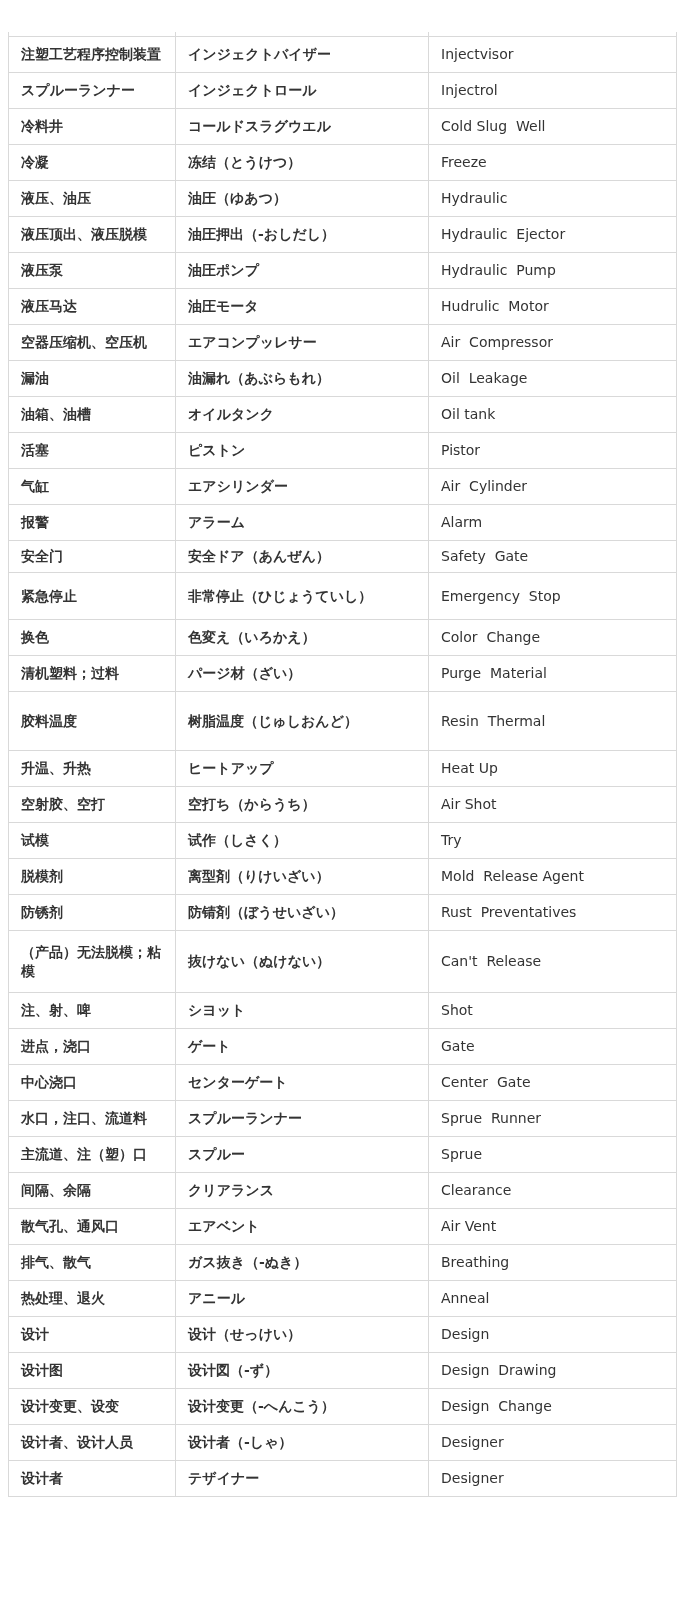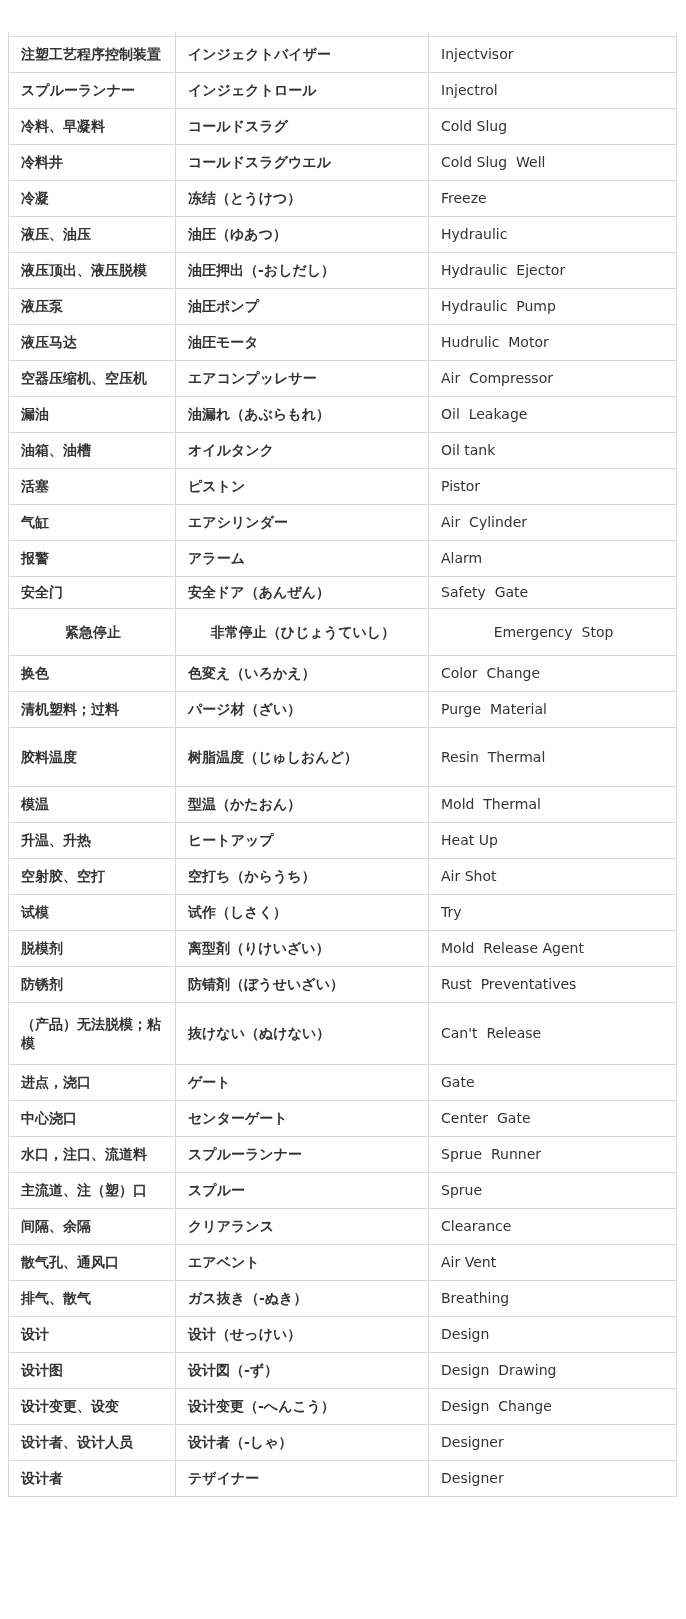--- a/index.html
+++ b/index.html
@@ -68,25 +68,20 @@
     <td class="zh">注塑工艺程序控制装置</td>
     <td class="ja">インジェクトバイザー</td>
     <td class="en">Injectvisor</td>
   </tr>
         <tr class="row">
     <td class="zh">スプルーランナー</td>
     <td class="ja">インジェクトロール</td>
     <td class="en">Injectrol</td>
   </tr>
         <tr class="row">
-    <td class="zh">冷料、早凝料</td>
-    <td class="ja">コールドスラグ</td>
-    <td class="en">Cold Slug</td>
-  </tr>
-        <tr class="row">
     <td class="zh">冷料井</td>
     <td class="ja">コールドスラグウエル</td>
     <td class="en">Cold Slug  Well</td>
   </tr>
         <tr class="row">
     <td class="zh">冷凝</td>
     <td class="ja">冻结（とうけつ）</td>
     <td class="en">Freeze</td>
   </tr>
         <tr class="row">
@@ -137,46 +132,41 @@
         <tr class="row">
     <td class="zh">报警</td>
     <td class="ja">アラーム</td>
     <td class="en">Alarm</td>
   </tr>
         <tr class="row" style="height: 32px;">
     <td class="zh">安全门</td>
     <td class="ja">安全ドア（あんぜん）</td>
     <td class="en">Safety  Gate</td>
   </tr>
-        <tr class="row" style="height: 47px; text-align: center;">
+        <tr class="row" style="height: 47px;">
     <td class="zh">紧急停止</td>
     <td class="ja">非常停止（ひじょうていし）</td>
     <td class="en">Emergency  Stop</td>
   </tr>
         <tr class="row">
     <td class="zh">换色</td>
     <td class="ja">色変え（いろかえ）</td>
     <td class="en">Color  Change</td>
   </tr>
         <tr class="row">
     <td class="zh">清机塑料；过料</td>
     <td class="ja">パージ材（ざい）</td>
     <td class="en">Purge  Material</td>
   </tr>
         <tr class="row" style="height: 59px;">
     <td class="zh">胶料温度</td>
     <td class="ja">树脂温度（じゅしおんど）</td>
     <td class="en">Resin  Thermal</td>
   </tr>
         <tr class="row">
-    <td class="zh">模温</td>
-    <td class="ja">型温（かたおん）</td>
-    <td class="en">Mold  Thermal</td>
-  </tr>
-        <tr class="row">
     <td class="zh">升温、升热</td>
     <td class="ja">ヒートアップ</td>
     <td class="en">Heat Up</td>
   </tr>
         <tr class="row">
     <td class="zh">空射胶、空打</td>
     <td class="ja">空打ち（からうち）</td>
     <td class="en">Air Shot</td>
   </tr>
         <tr class="row">
@@ -193,20 +183,25 @@
     <td class="zh">防锈剂</td>
     <td class="ja">防锖剤（ぼうせいざい）</td>
     <td class="en">Rust  Preventatives</td>
   </tr>
         <tr class="row" style="height: 62px;">
     <td class="zh">（产品）无法脱模；粘模</td>
     <td class="ja">抜けない（ぬけない）</td>
     <td class="en">Can't  Release</td>
   </tr>
         <tr class="row">
+    <td class="zh">注、射、啤</td>
+    <td class="ja">シヨット</td>
+    <td class="en">Shot</td>
+  </tr>
+        <tr class="row">
     <td class="zh">进点，浇口</td>
     <td class="ja">ゲート</td>
     <td class="en">Gate</td>
   </tr>
         <tr class="row">
     <td class="zh">中心浇口</td>
     <td class="ja">センターゲート</td>
     <td class="en">Center  Gate</td>
   </tr>
         <tr class="row">
@@ -226,20 +221,25 @@
   </tr>
         <tr class="row">
     <td class="zh">散气孔、通风口</td>
     <td class="ja">エアベント</td>
     <td class="en">Air Vent</td>
   </tr>
         <tr class="row">
     <td class="zh">排气、散气</td>
     <td class="ja">ガス抜き（-ぬき）</td>
     <td class="en">Breathing</td>
+  </tr>
+        <tr class="row">
+    <td class="zh">热处理、退火</td>
+    <td class="ja">アニール</td>
+    <td class="en">Anneal</td>
   </tr>
         <tr class="row">
     <td class="zh">设计</td>
     <td class="ja">设计（せっけい）</td>
     <td class="en">Design</td>
   </tr>
         <tr class="row">
     <td class="zh">设计图</td>
     <td class="ja">设计図（-ず）</td>
     <td class="en">Design  Drawing</td>

